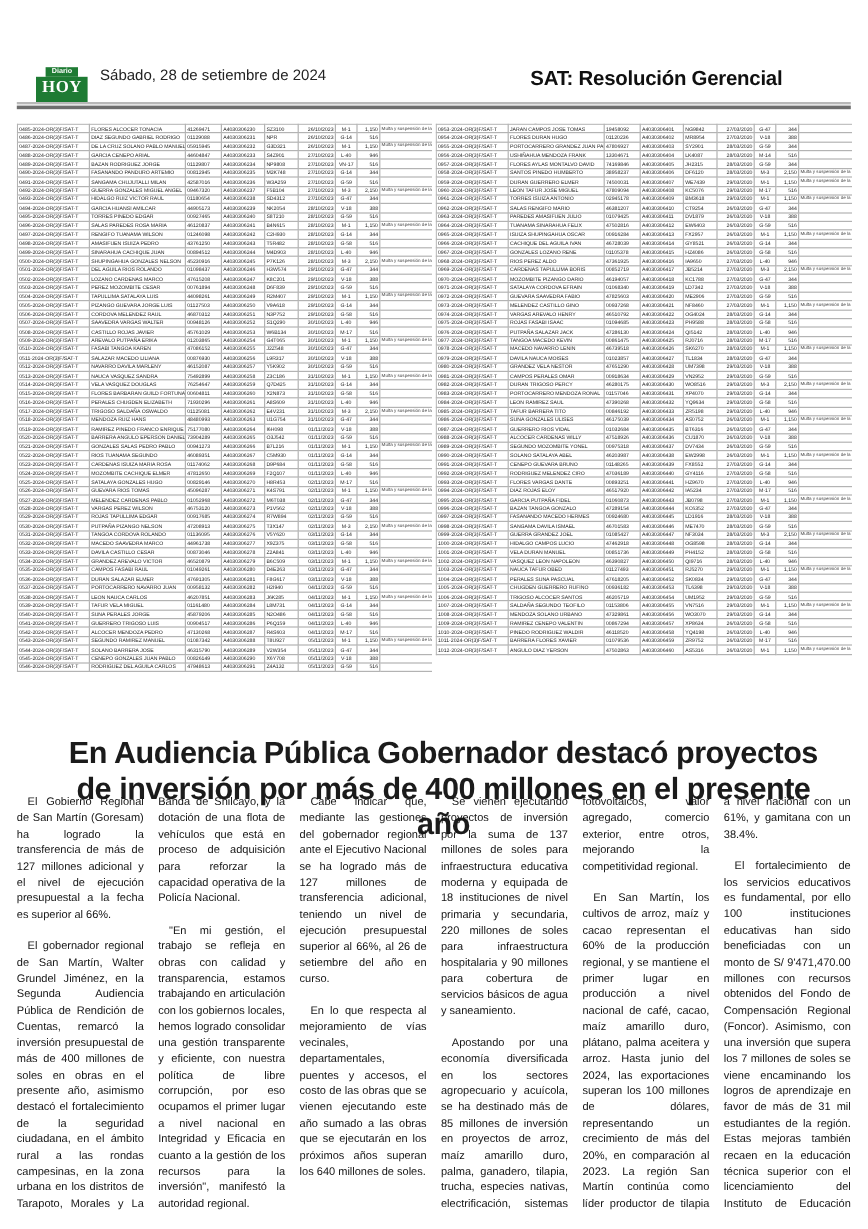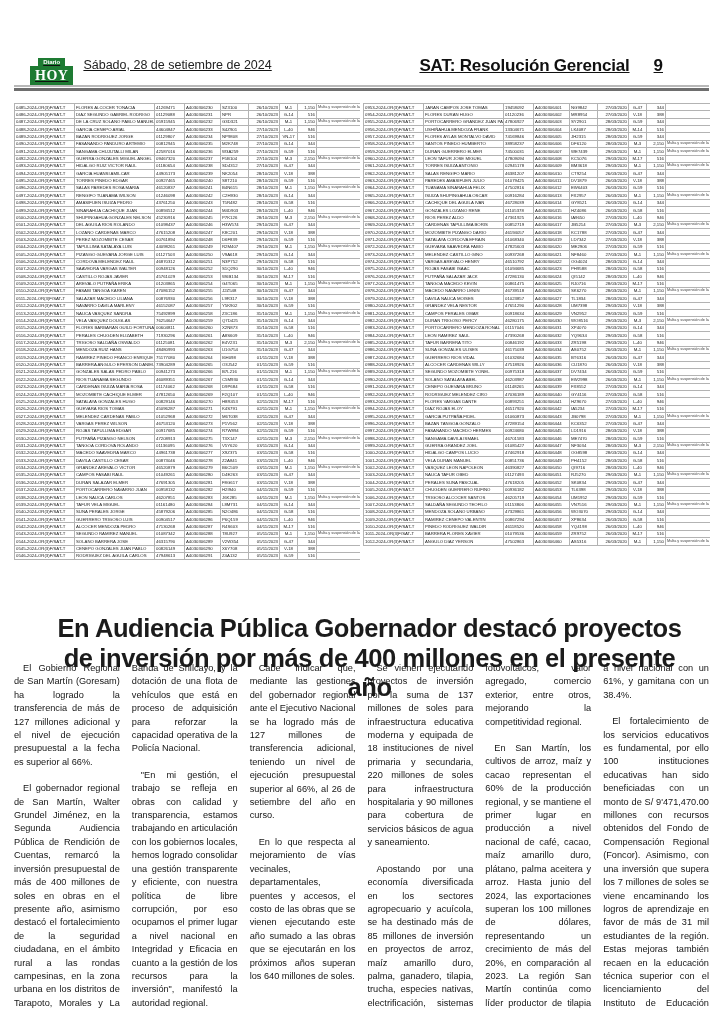--- a/index.html
+++ b/index.html
@@ -1,26 +1,26 @@
 <!DOCTYPE html>
 <html><head>
 <meta charset="utf-8">
 <style>
   html,body{margin:0;padding:0;}
   body{width:723px;height:1024px;background:#ffffff;position:relative;overflow:hidden;
        font-family:"Liberation Sans",sans-serif;color:#111;}
 
   
-  .masthead{position:absolute;top:56px;left:30px;right:60px;display:flex;align-items:center;text-decoration:underline;}
+  .masthead{position:absolute;top:56px;left:30px;right:71px;display:flex;align-items:flex-start;}
   .logo{display:flex;flex-direction:column;align-items:center;}
   .logo-small{background:#1e7b33;color:#fff;font-size:6px;font-weight:bold;padding:1px 5px;line-height:1;}
   .logo-main{background:#1e7b33;color:#fff;font-weight:bold;font-size:14px;line-height:1;
              padding:3px 5px 4px;font-family:"Liberation Serif",serif;letter-spacing:.5px;}
   .mast-date{font-size:12.5px;color:#222;margin-left:10px;padding-bottom:14px;white-space:nowrap;}
-  .mast-right{margin-left:auto;display:flex;align-items:baseline;gap:24px;padding-bottom:12px;}
+  .mast-right{margin-left:auto;display:flex;align-items:baseline;gap:24px;padding-bottom:12px;flex-direction:column;}
   .section-title{font-size:17px;font-weight:bold;color:#101010;white-space:nowrap;letter-spacing:-.2px;}
   .page-num{font-size:17px;font-weight:bold;color:#101010;}
 
   .rule{position:absolute;top:85px;left:14px;right:14px;}
   .rule .thin{height:2px;background:#b8b8b8;}
   .rule .thick{height:3px;background:#6e6e6e;margin-top:1px;}
 
   
   .tblwrap{position:absolute;top:103px;overflow:hidden;background:#fff;}
   .tblwrap.left{left:14px;width:346px;height:478px;}

